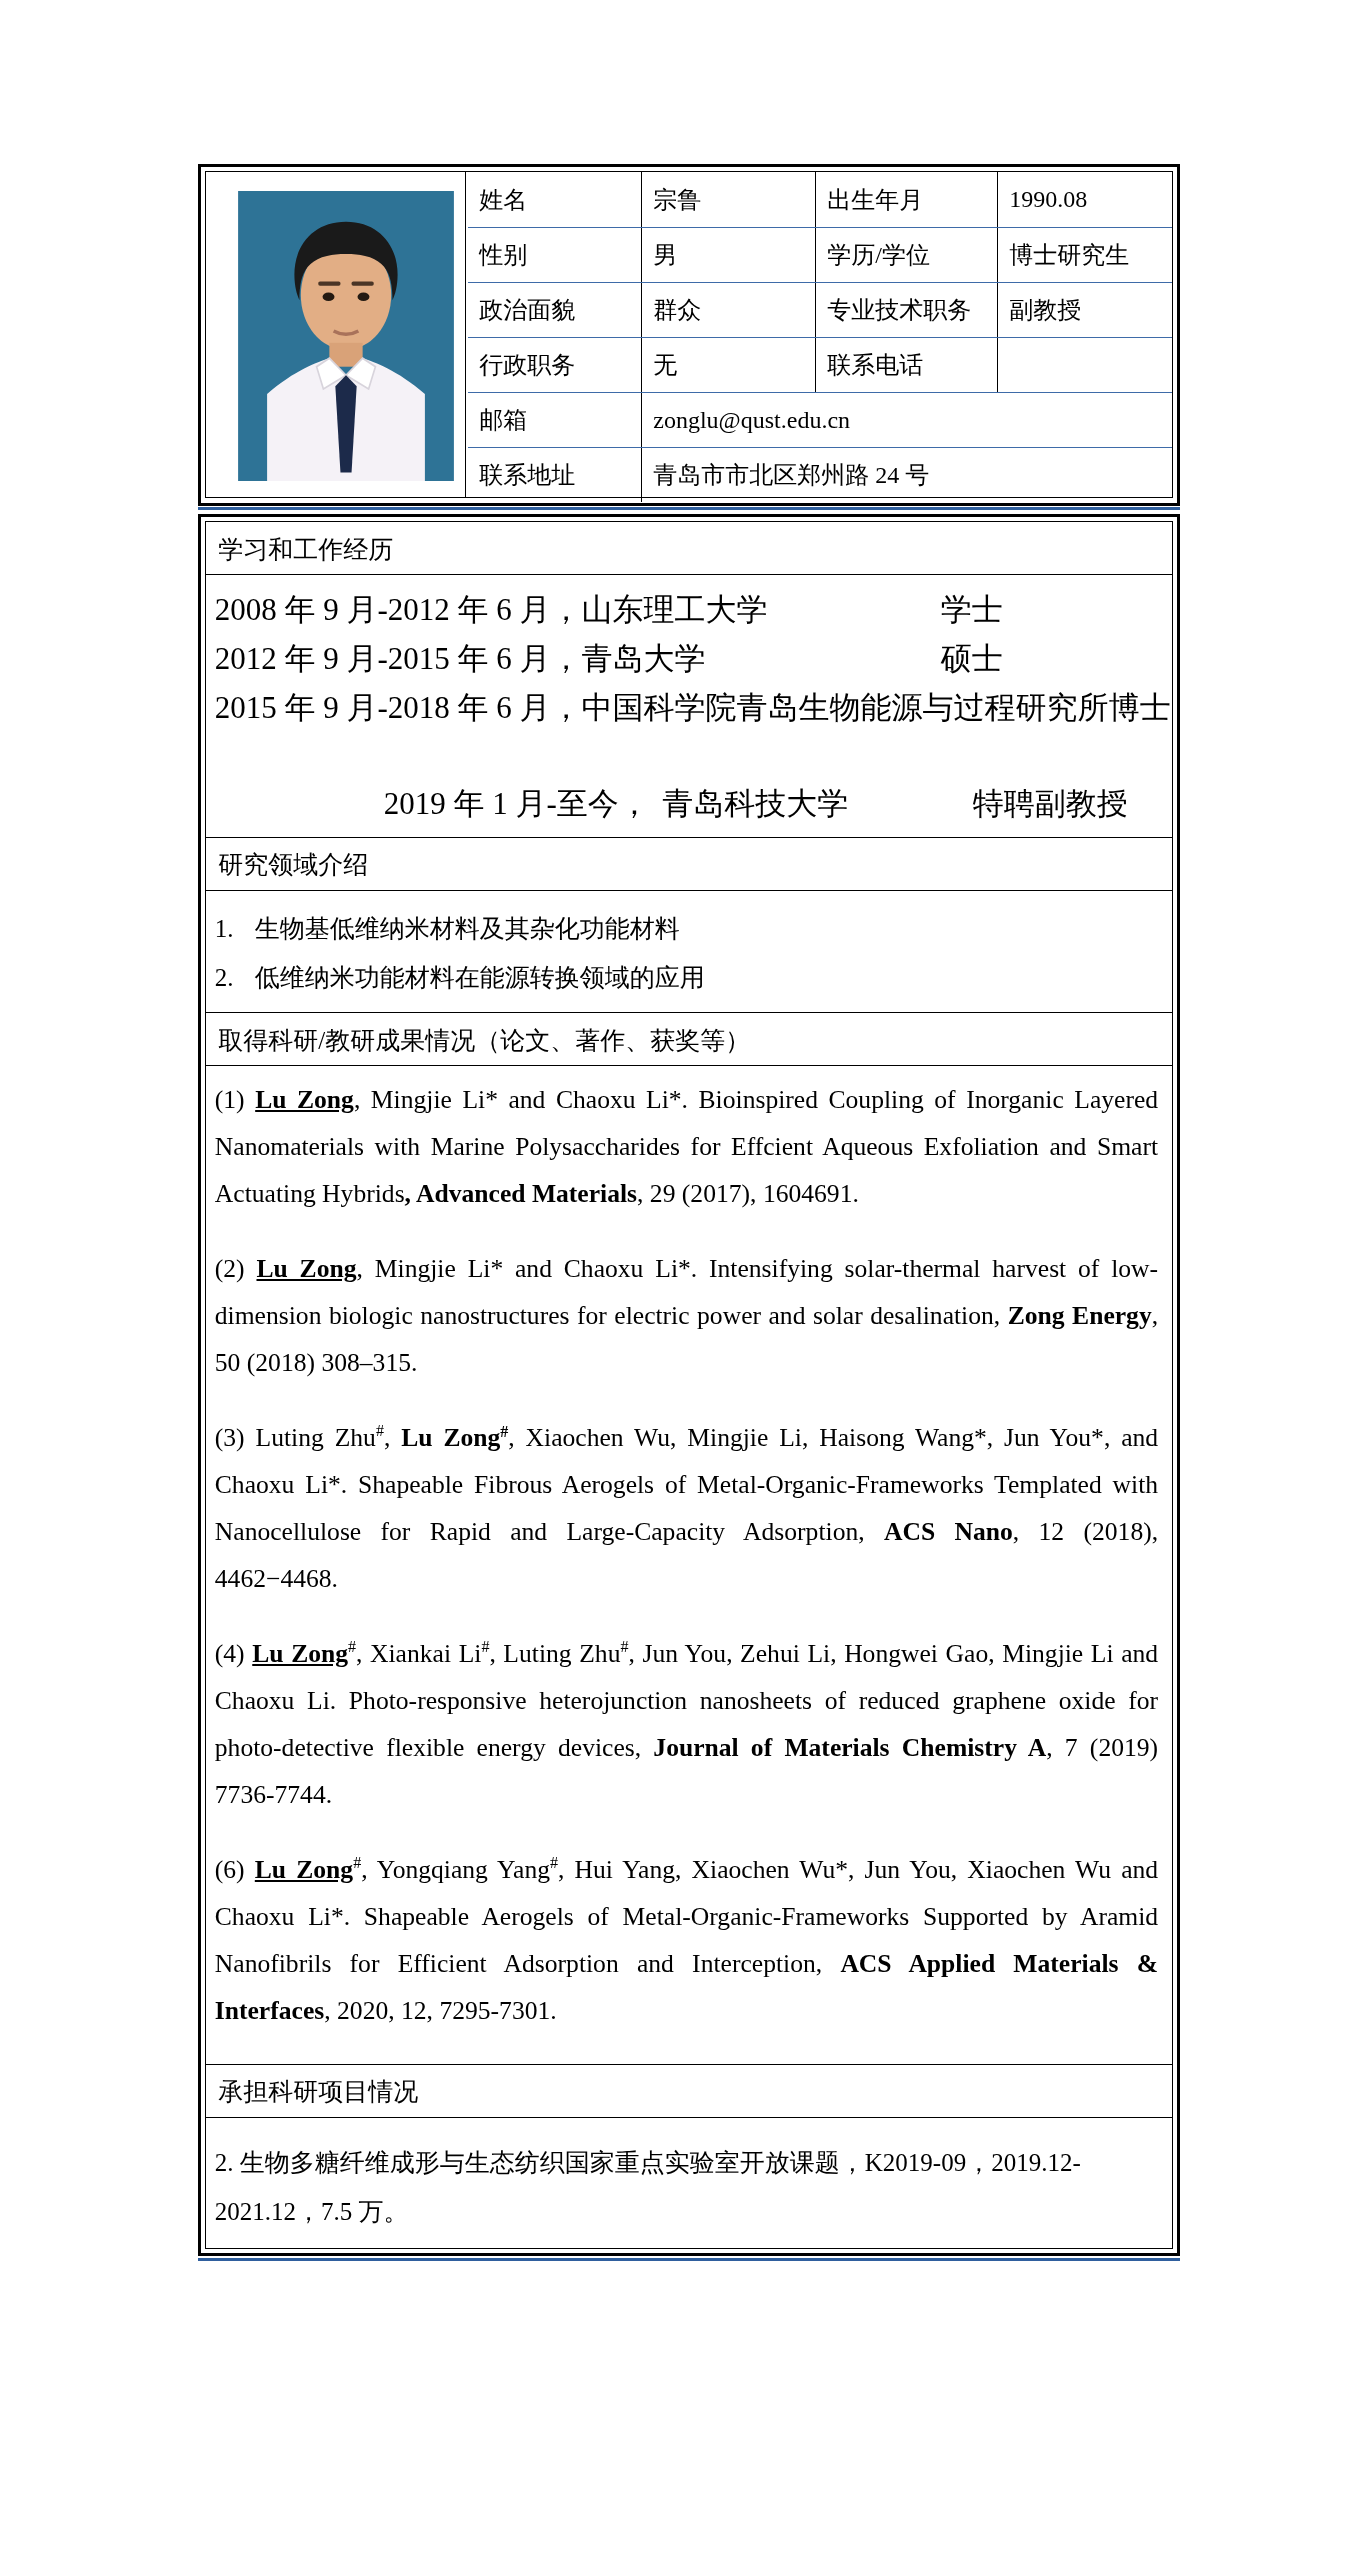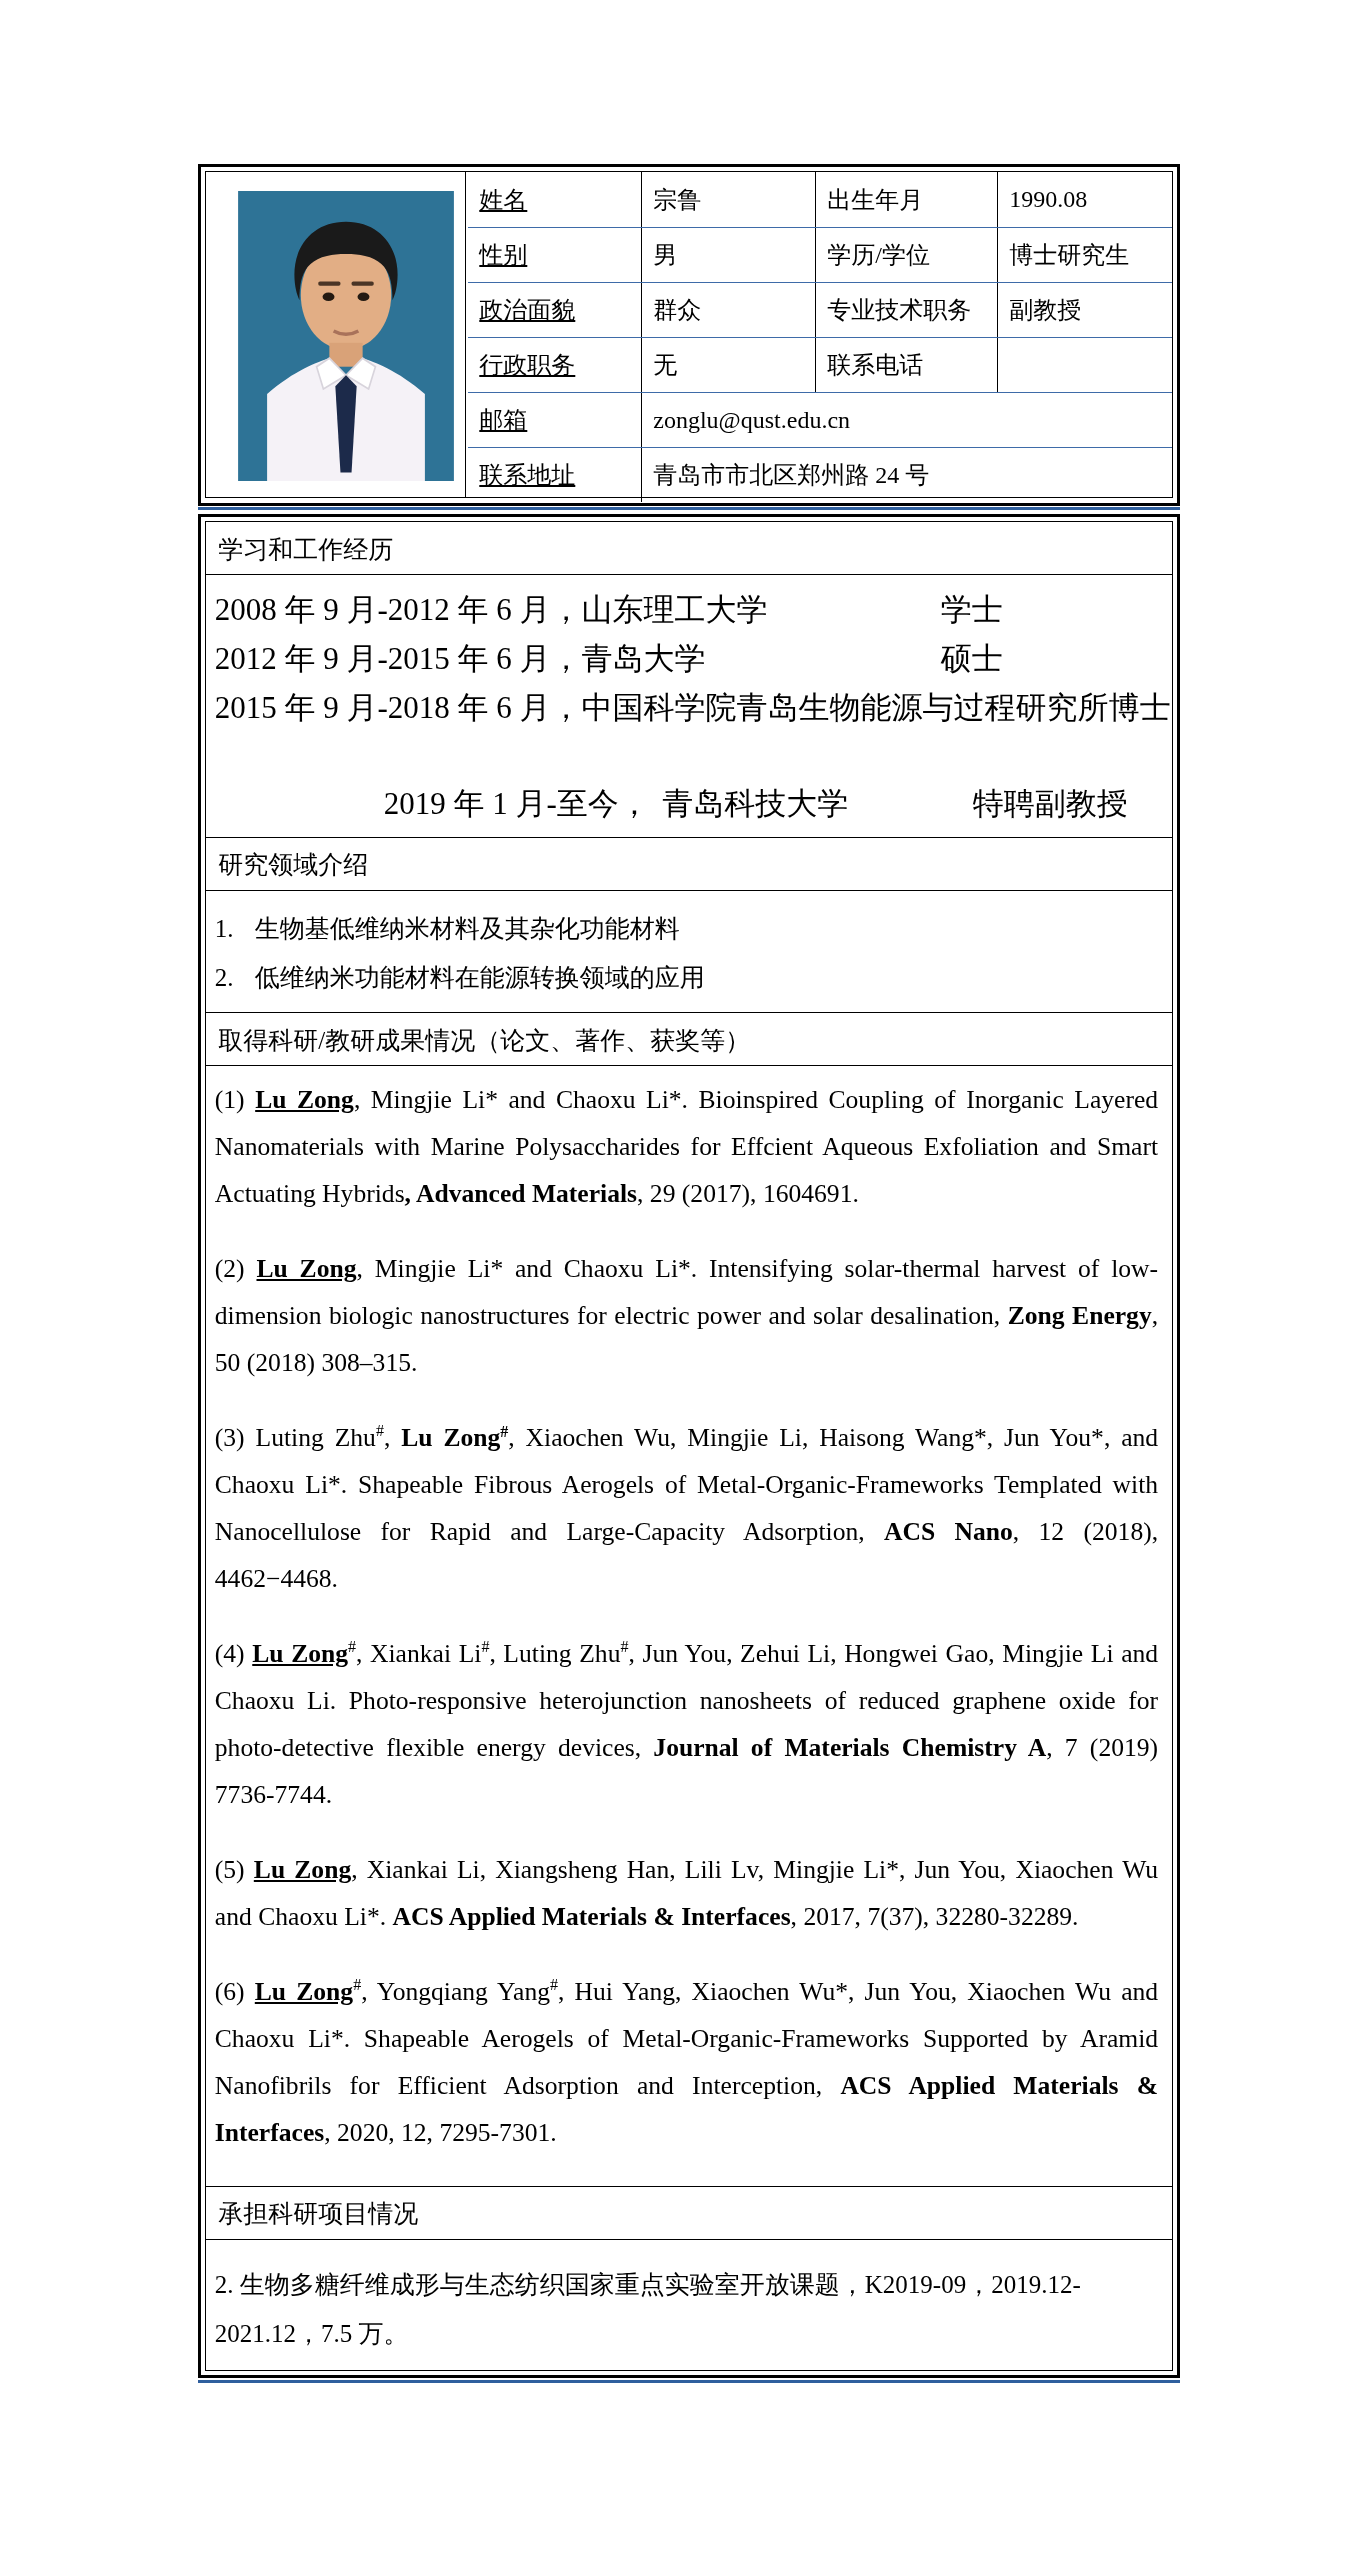--- a/index.html
+++ b/index.html
@@ -15,21 +15,21 @@
   
   .t1-in { position: relative; height: 327px; }
   .photo-cell { position: absolute; left: 0; top: 0; width: 260px; height: 100%;
                 border-right: 1.7px solid #000; }
   .photo { width: 216px; height: 290px; margin: 19px 0 0 32px; }
   .rows { margin-left: 262px; height: 100%; }
   .row { display: flex; height: 55px; align-items: stretch; }
   .row + .row { border-top: 1.7px solid #3e6ba8; }
   .cell { display: flex; align-items: center; padding-left: 11px; font-size: 24px; }
   .cell + .cell { border-left: 1.7px solid #000; }
-  .cl1 { width: 173px; text-decoration: underline; }
+  .cl1 { width: 173px; }
   .cv1 { width: 174px; }
   .cl2 { width: 182px; }
   .cv2 { flex: 1; }
   .cvm { flex: 1; }
 
   
   .t2 { margin-top: 4.3px; }
   .sec-h { font-size: 25px; padding: 10.2px 12px 8.5px; border-bottom: 1.7px solid #000; }
   .sec-b { border-bottom: 1.7px solid #000; }
   .sec-b.last { border-bottom: none; }
@@ -149,21 +149,20 @@
       <div class="sec-b pubs">
 
         <p class="pub"><span>(1) </span><span class="sg-b sg-u">Lu Zong</span><span>, Mingjie Li* and Chaoxu Li*. Bioinspired Coupling of Inorganic Layered Nanomaterials with Marine Polysaccharides for Effcient Aqueous Exfoliation and Smart Actuating Hybrids</span><span class="sg-b">,</span><span class="sg-b sg-i"> Advanced Materials</span><span>, 29 (2017), 1604691.</span></p>
 
         <p class="pub"><span>(2) </span><span class="sg-b sg-u">Lu Zong</span><span>, Mingjie Li* and Chaoxu Li*. Intensifying solar-thermal harvest of low-dimension biologic nanostructures for electric power and solar desalination, </span><span class="sg-b sg-i">Zong Energy</span><span>, 50 (2018) 308–315.</span></p>
 
         <p class="pub"><span>(3) Luting Zhu</span><span class="sg-sup">#</span><span>, </span><span class="sg-b">Lu Zong</span><span class="sg-b sg-sup">#</span><span>, Xiaochen Wu, Mingjie Li, Haisong Wang*, Jun You*, and Chaoxu Li*. Shapeable Fibrous Aerogels of Metal-Organic-Frameworks Templated with Nanocellulose for Rapid and Large-Capacity Adsorption, </span><span class="sg-b">ACS Nano</span><span>, 12 (2018), 4462−4468.</span></p>
 
         <p class="pub"><span>(4) </span><span class="sg-b sg-u">Lu Zong</span><span class="sg-sup">#</span><span>, Xiankai Li</span><span class="sg-sup">#</span><span>, Luting Zhu</span><span class="sg-sup">#</span><span>, Jun You, Zehui Li, Hongwei Gao, Mingjie Li and Chaoxu Li. Photo-responsive heterojunction nanosheets of reduced graphene oxide for photo-detective flexible energy devices, </span><span class="sg-b sg-i">Journal of Materials Chemistry A</span><span>, 7 (2019) 7736-7744.</span></p>
 
-        <p class="pub"><span>(5) </span><span class="sg-b sg-u">Lu Zong</span><span>, Xiankai Li, Xiangsheng Han, Lili Lv, Mingjie Li*, Jun You, Xiaochen Wu and Chaoxu Li*. </span><span class="sg-b sg-i">ACS Applied Materials &amp; Interfaces</span><span>, 2017, 7(37), 32280-32289.</span></p>
 
         <p class="pub"><span>(6) </span><span class="sg-b sg-u">Lu Zong</span><span class="sg-sup">#</span><span>, Yongqiang Yang</span><span class="sg-sup">#</span><span>, Hui Yang, Xiaochen Wu*, Jun You, Xiaochen Wu and Chaoxu Li*. Shapeable Aerogels of Metal-Organic-Frameworks Supported by Aramid Nanofibrils for Efficient Adsorption and Interception, </span><span class="sg-b sg-i">ACS Applied Materials &amp; Interfaces</span><span>, 2020, 12, 7295-7301.</span></p>
 
       </div>
 
       <div class="sec-h">承担科研项目情况</div>
       <div class="sec-b projects last">
         <div class="project">2. 生物多糖纤维成形与生态纺织国家重点实验室开放课题，K2019-09，2019.12-2021.12，7.5 万。</div>
       </div>
 

